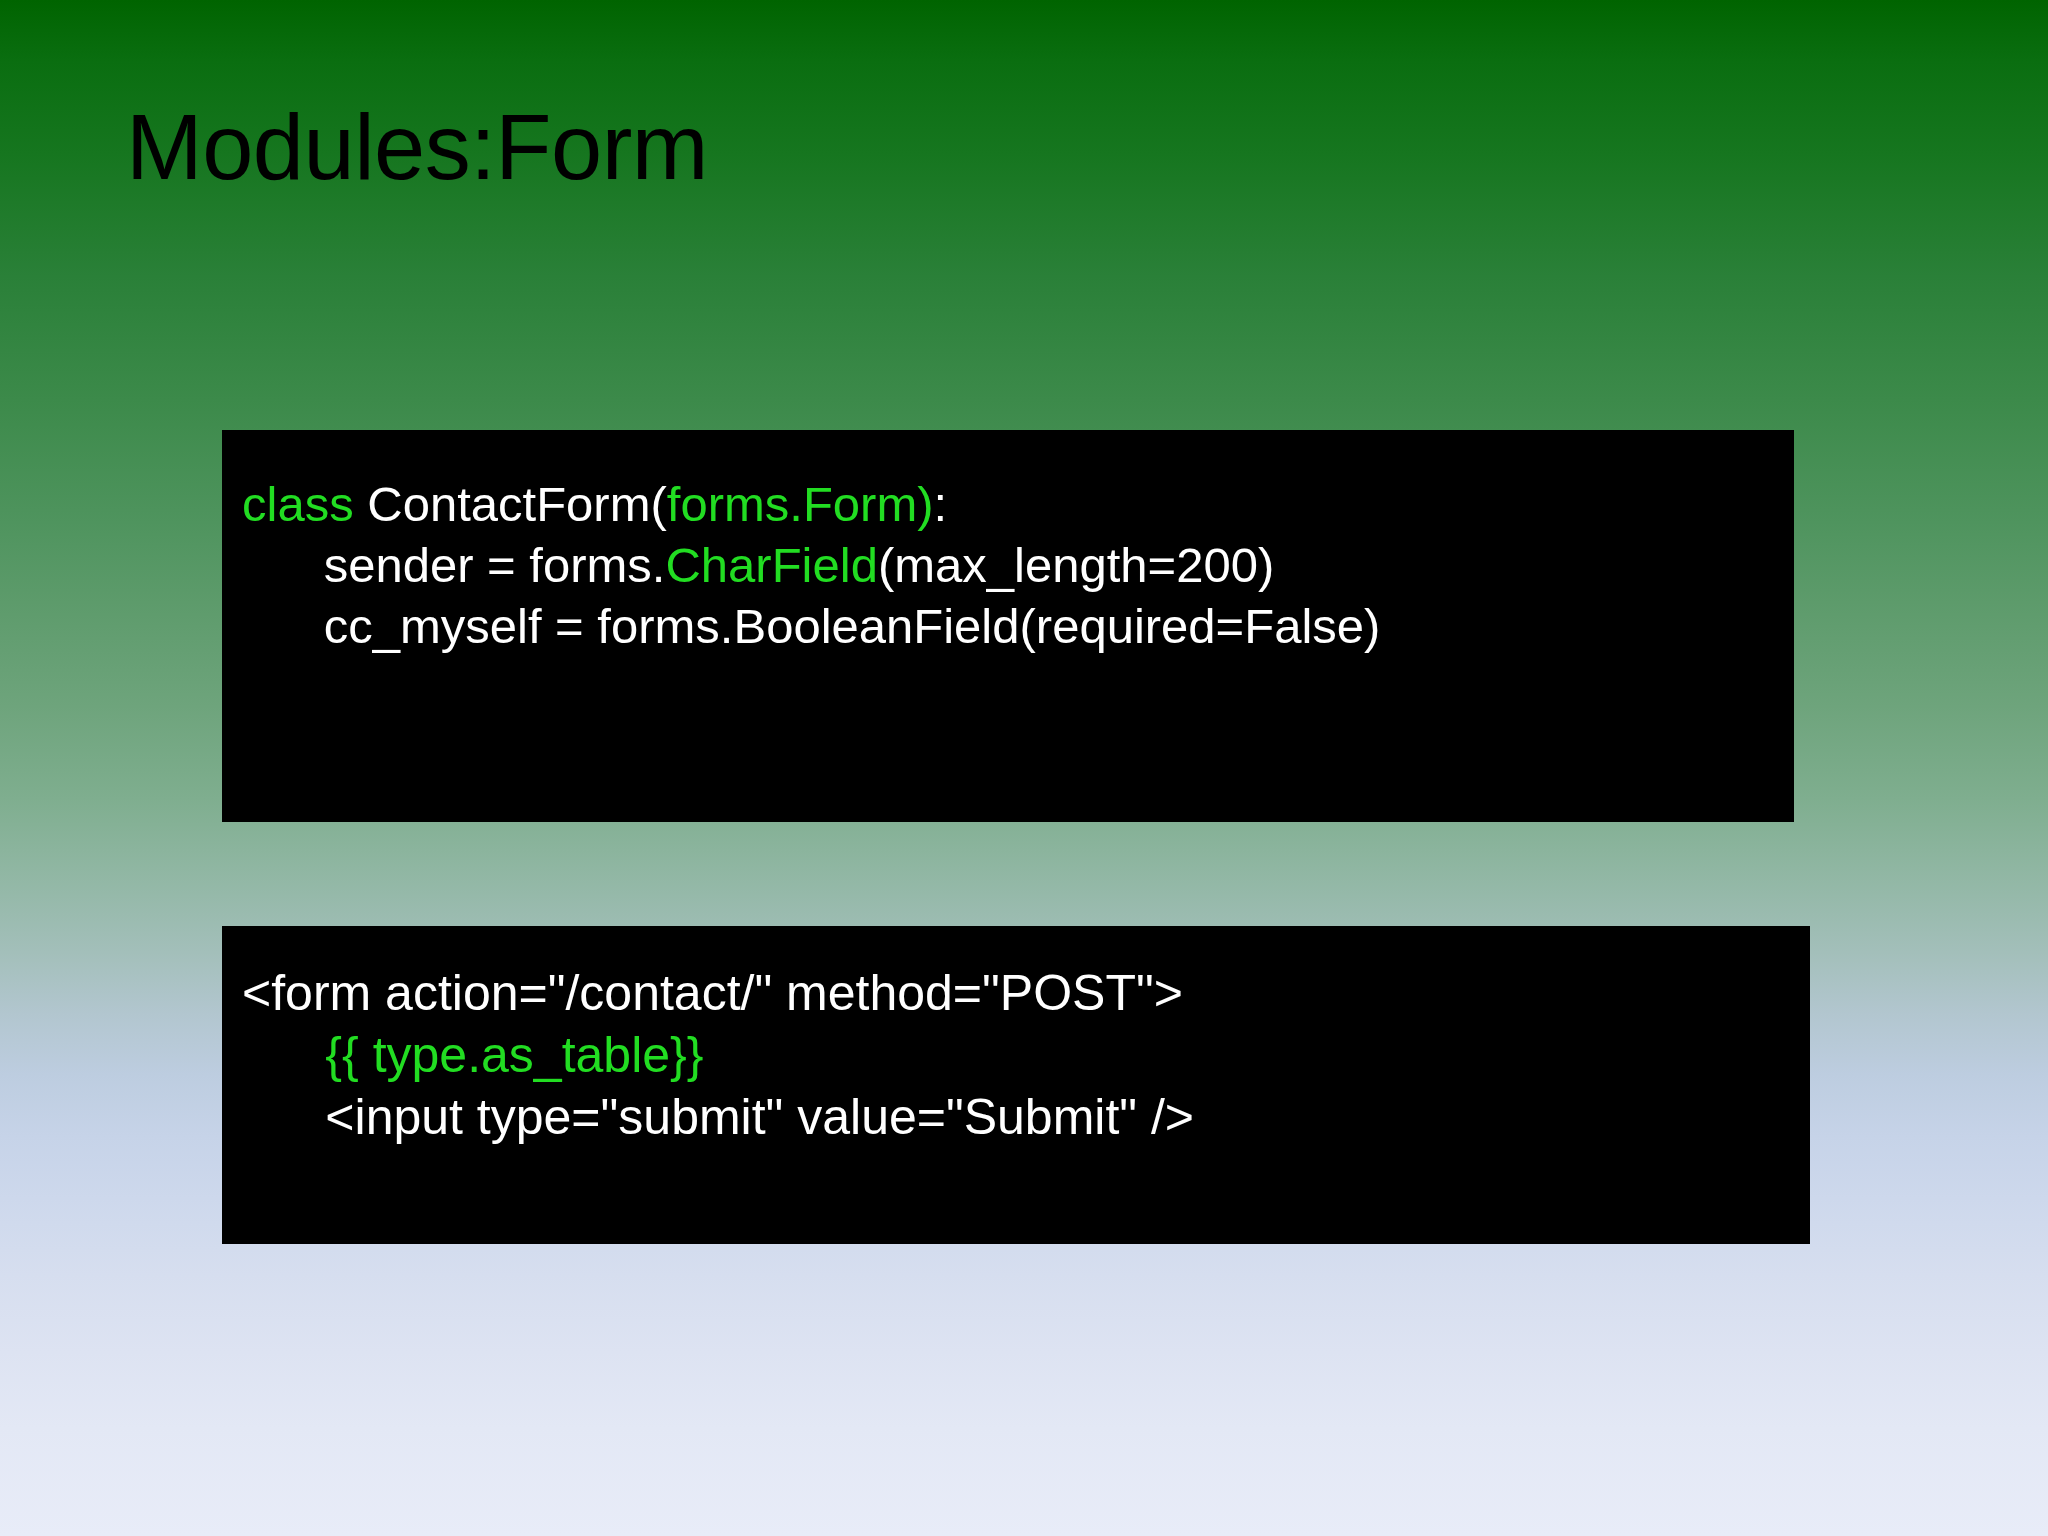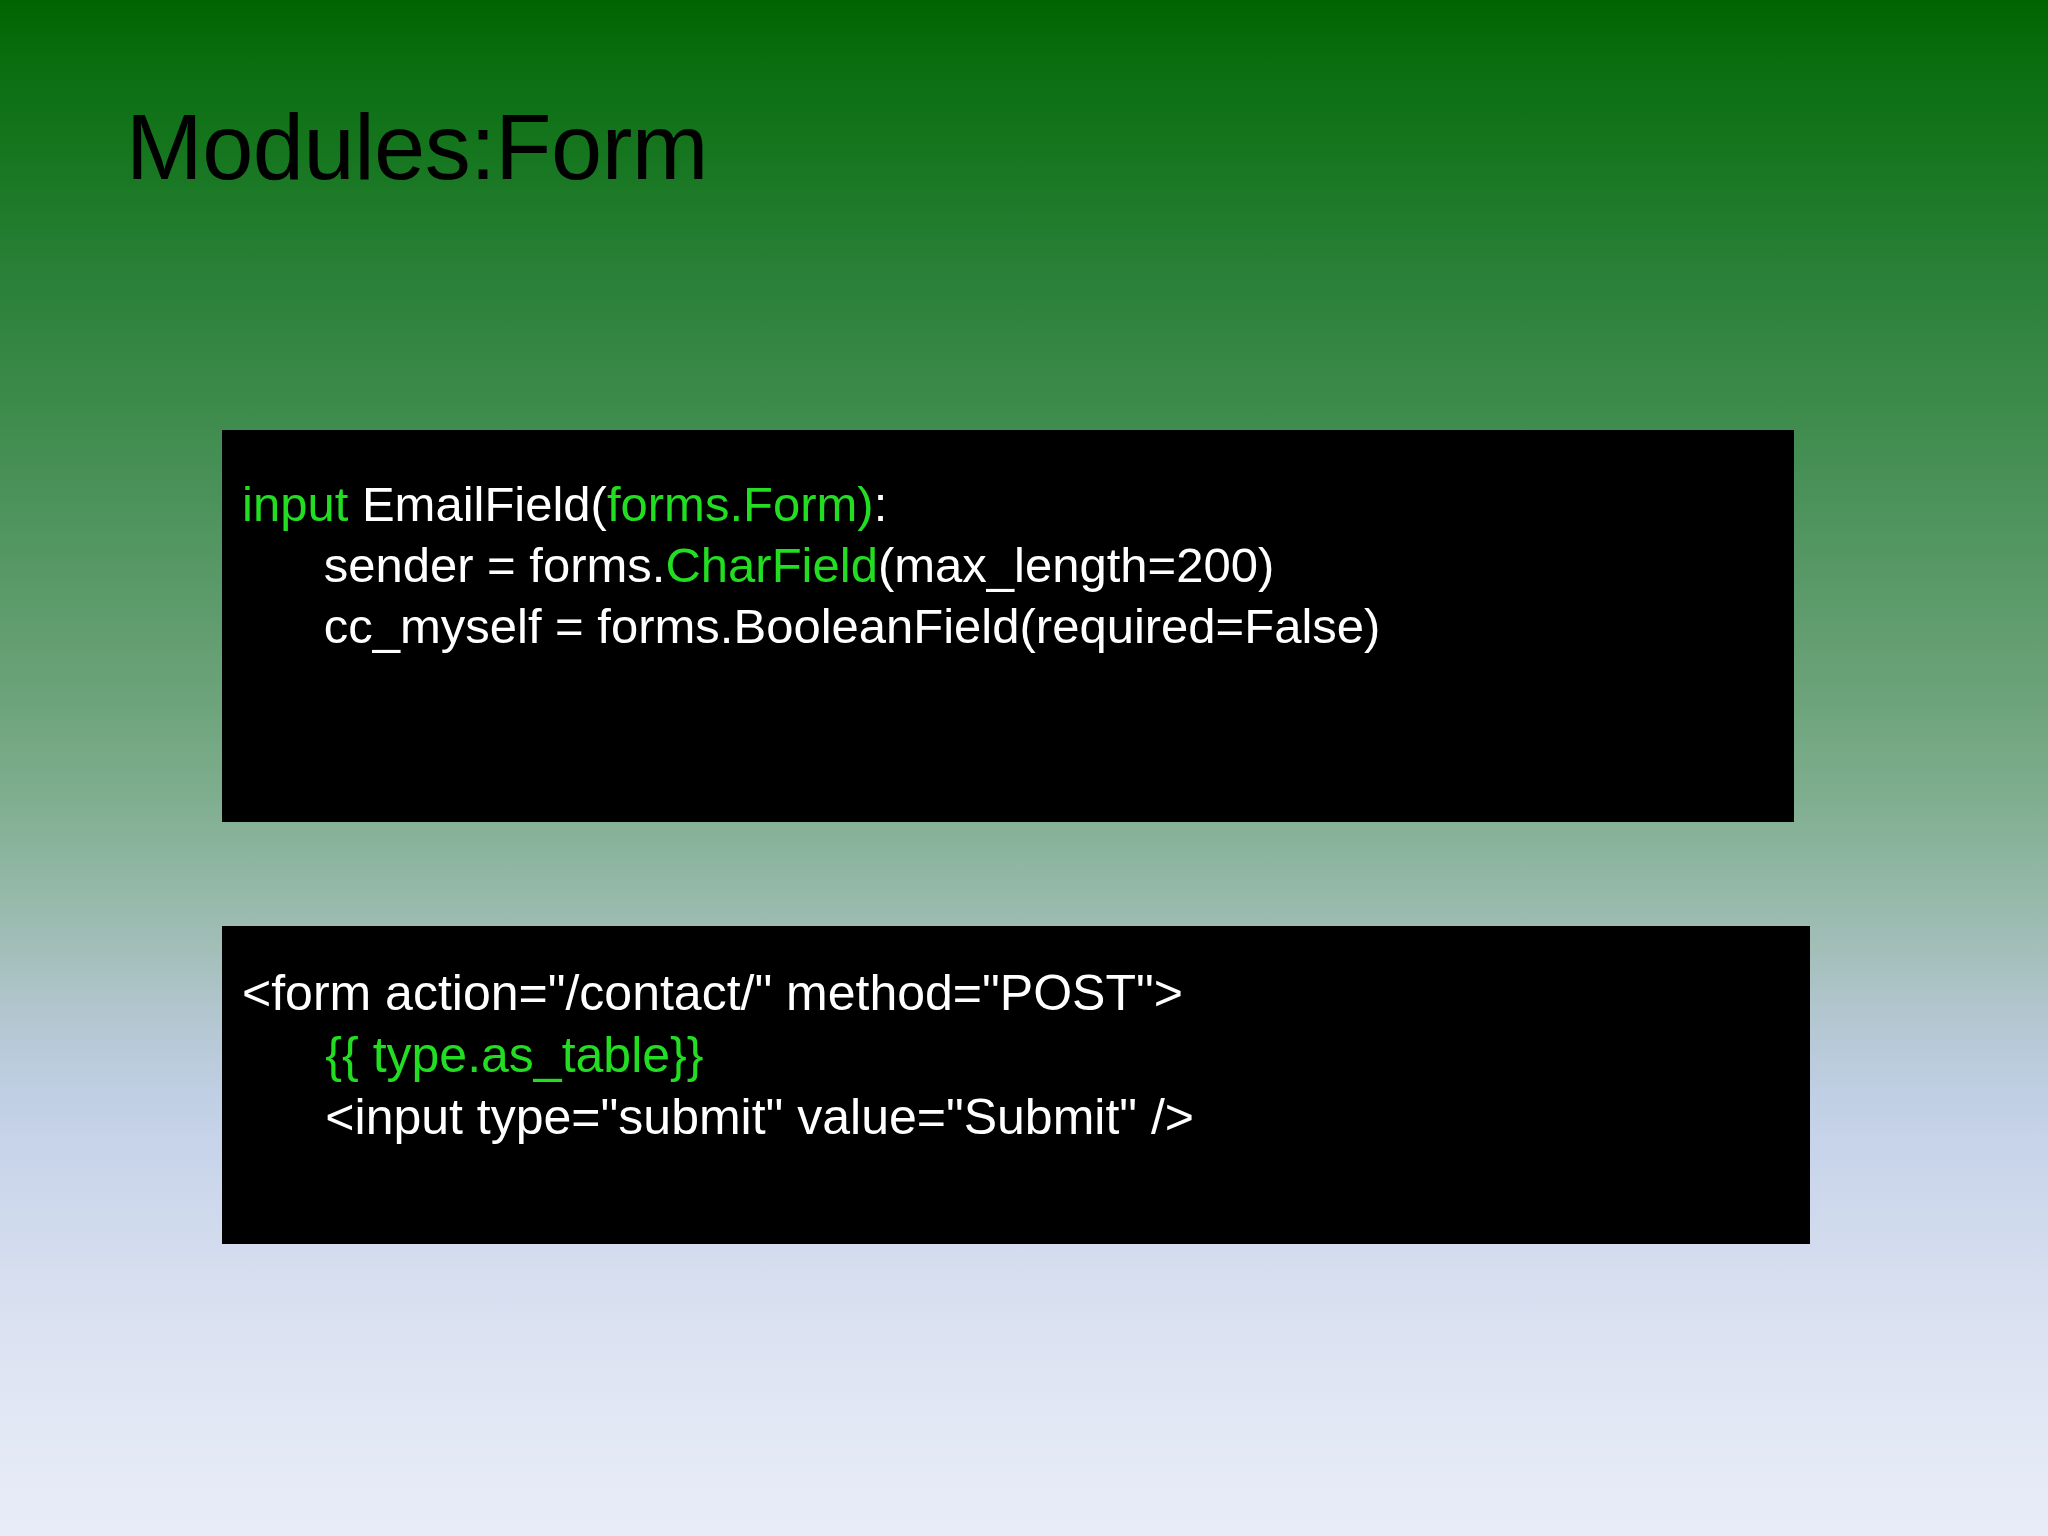--- a/index.html
+++ b/index.html
@@ -85,21 +85,21 @@
   .tok { color: #22dd22; }
 </style>
 </head>
 <body>
 
 <div id="slide">
 
   <div id="title">Modules:Form</div>
 
   <div id="code-block-1" class="code-block">
-      <div class="code-line"><span class="tok">input </span><span class="">EmailField(</span><span class="tok">forms.Form)</span><span class="">:</span></div>
+      <div class="code-line"><span class="tok">class </span><span class="">ContactForm(</span><span class="tok">forms.Form)</span><span class="">:</span></div>
       <div class="code-line"><span class="">      sender = forms.</span><span class="tok">CharField</span><span class="">(max_length=200)</span></div>
       <div class="code-line"><span class="">      cc_myself = forms.BooleanField(required=False)</span></div>
     </div>
 
   <div id="code-block-2" class="code-block">
       <div class="code-line"><span class="">&lt;form action="/contact/" method="POST"&gt;</span></div>
       <div class="code-line"><span class="tok">      {{ type.as_table}}</span></div>
       <div class="code-line"><span class="">      &lt;input type="submit" value="Submit" /&gt;</span></div>
     </div>
 

